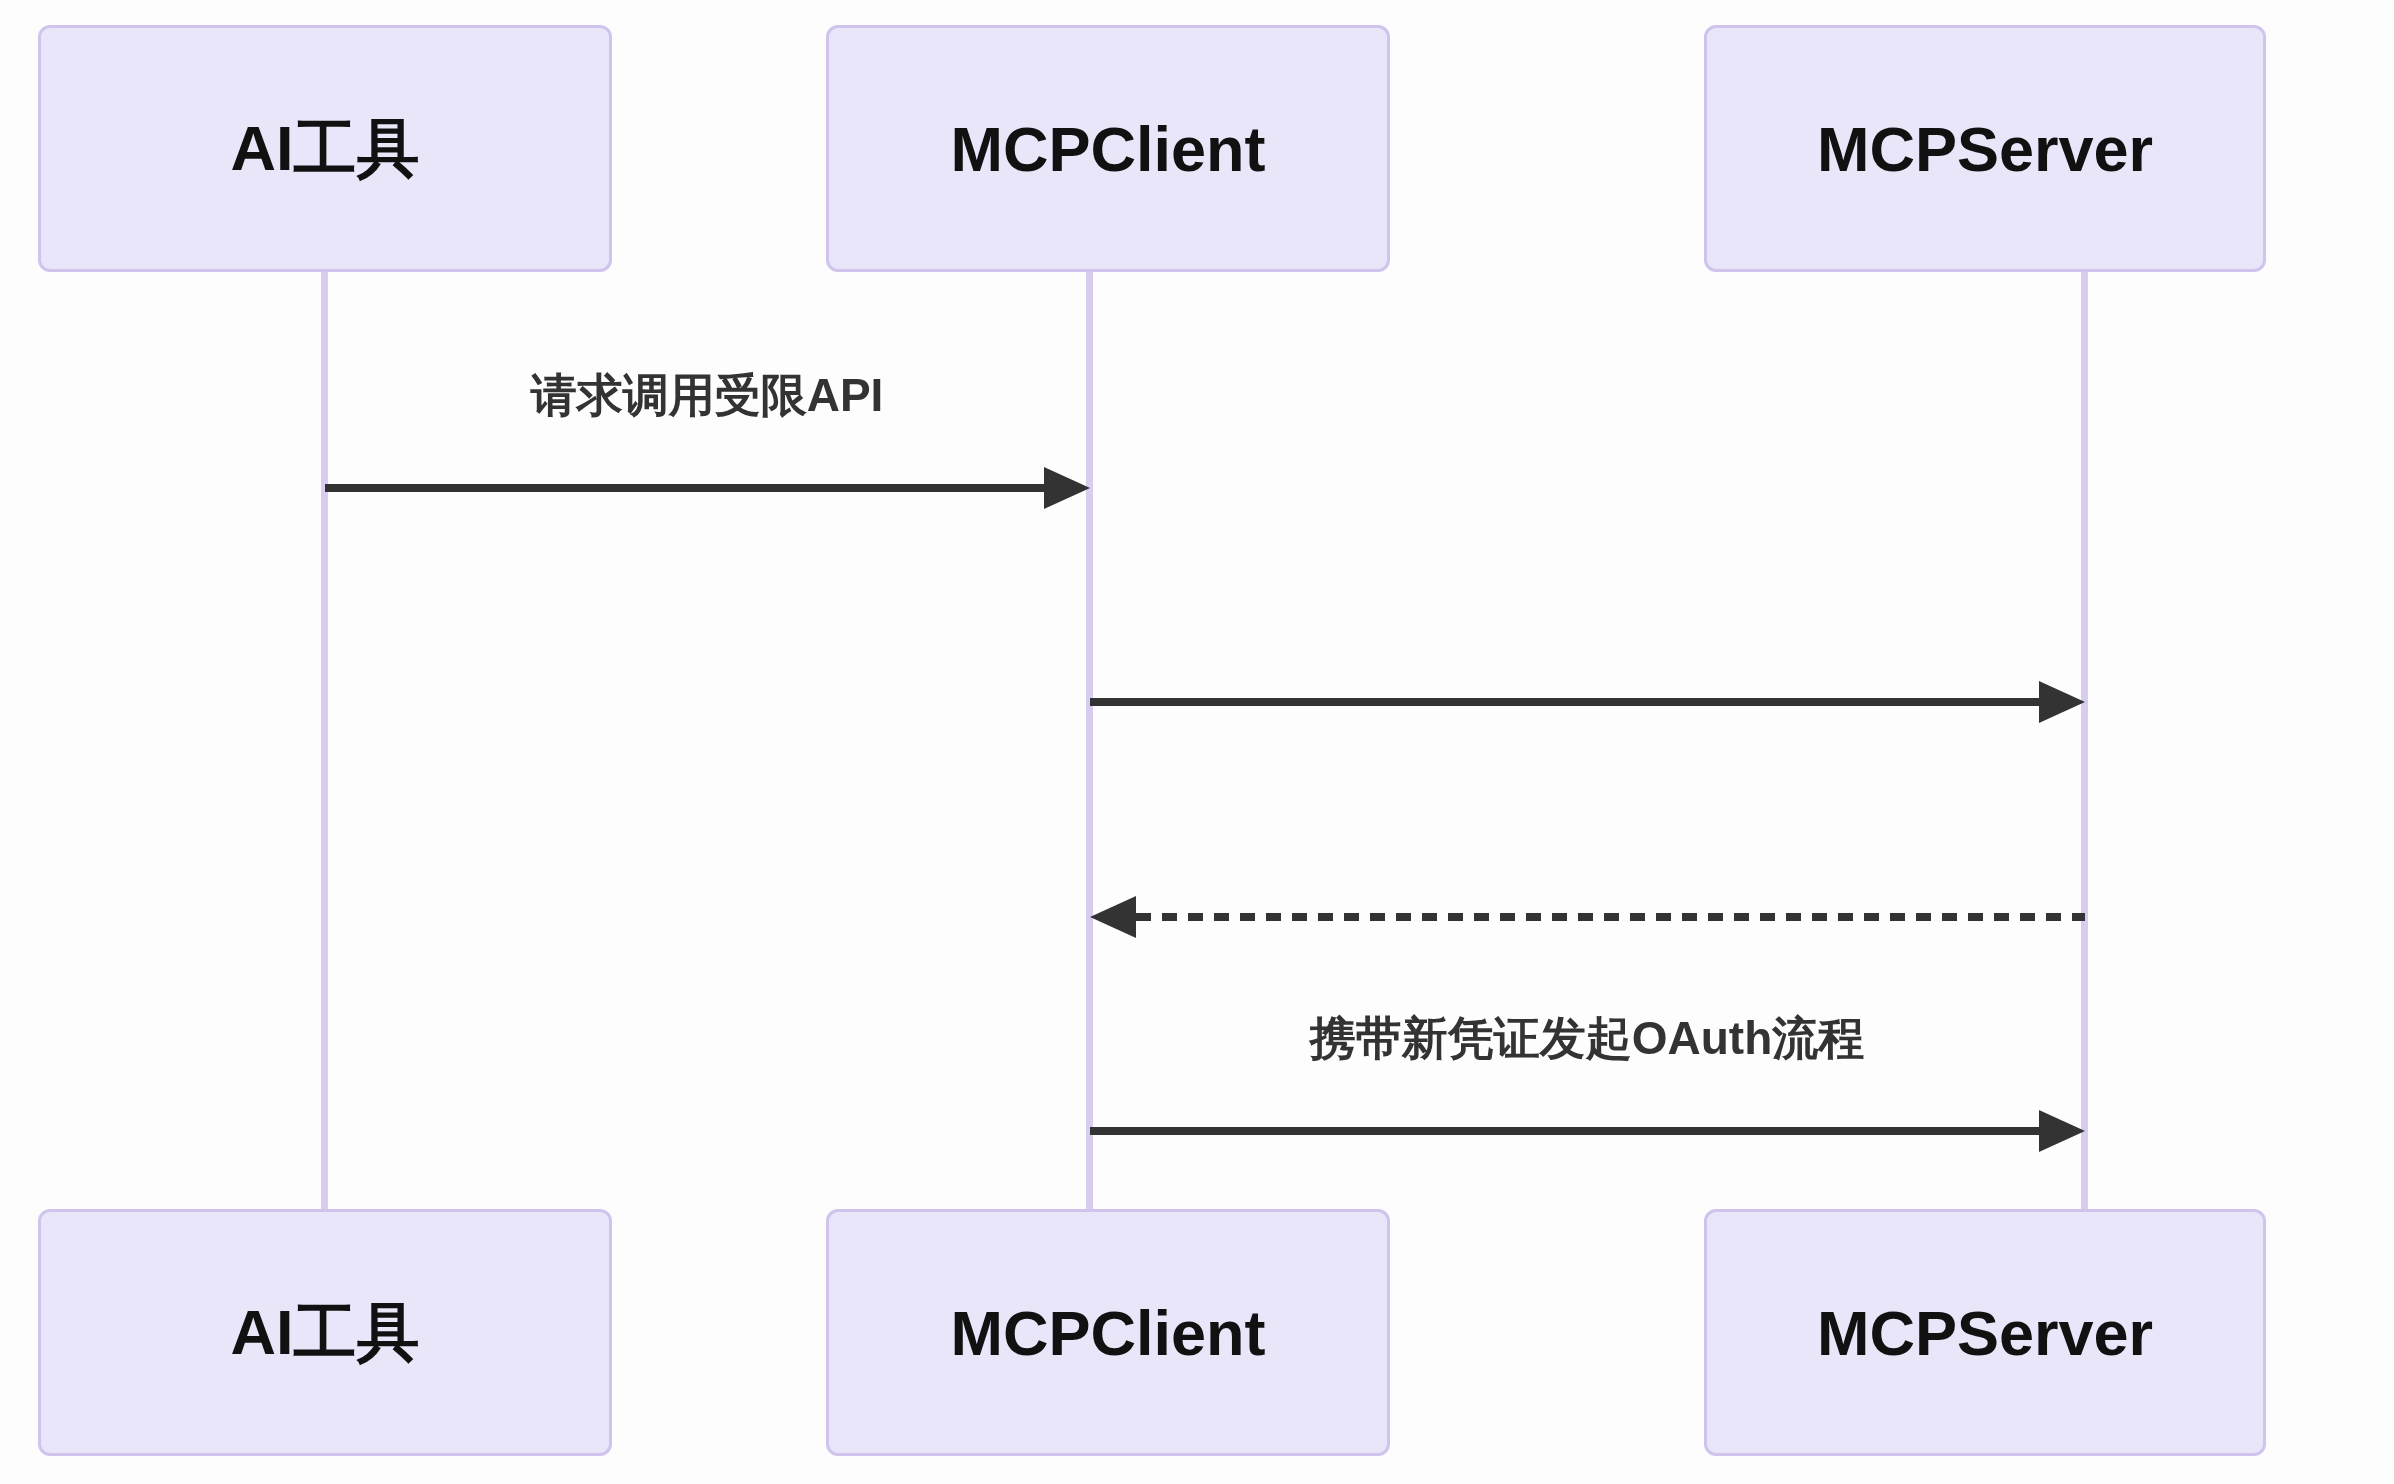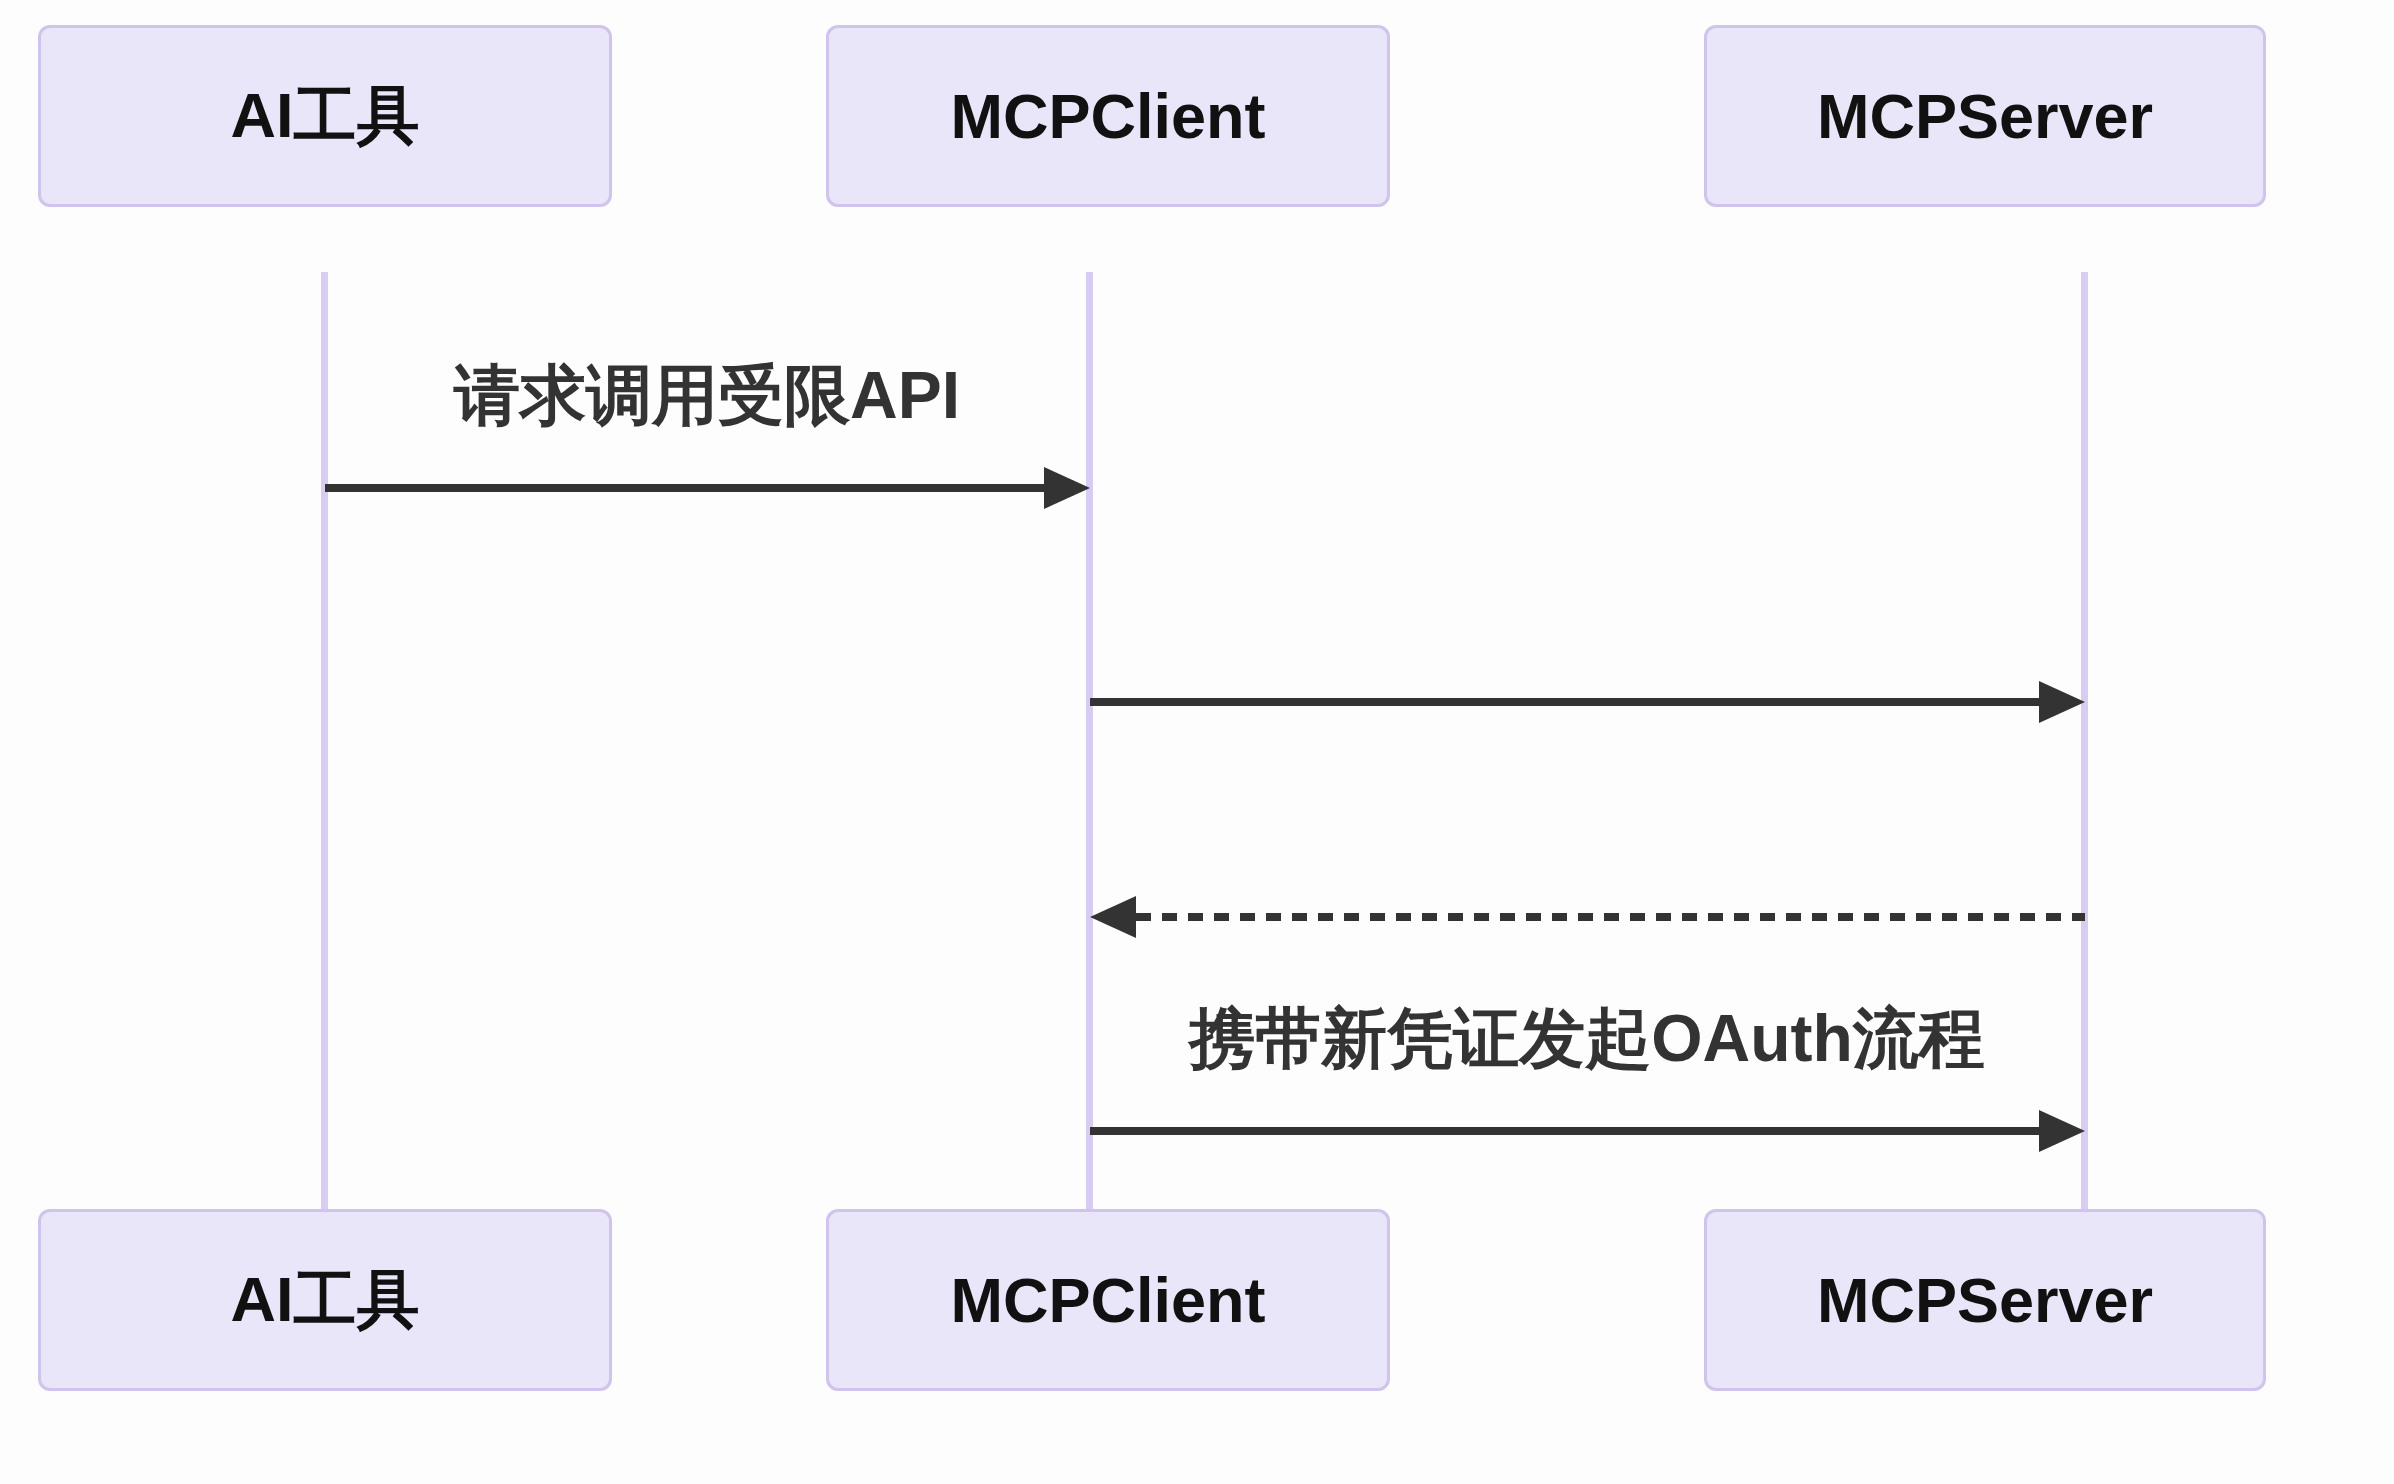--- a/index.html
+++ b/index.html
@@ -19,21 +19,21 @@
   .diagram{
     position:relative;
     width:2394px;
     height:1484px;
     background:var(--background);
     overflow:hidden;
   }
   
   .actor{
     position:absolute;
-    height:182px;
+    height:247px;
     box-sizing:border-box;
     background:var(--actor-fill);
     border:3px solid var(--actor-border);
     border-radius:12px;
     display:flex;
     align-items:center;
     justify-content:center;
     font-size:63px;
     font-weight:600;
     color:var(--actor-text);
@@ -54,21 +54,21 @@
     z-index:1;
   }
   .lifeline.col-a{left:321px;}
   .lifeline.col-b{left:1086px;}
   .lifeline.col-c{left:2081px;}
   
   .msg-label{
     position:absolute;
     transform:translateX(-50%);
     white-space:nowrap;
-    font-size:66px;
+    font-size:46px;
     font-weight:600;
     color:var(--message-text);
     line-height:74px;
     z-index:3;
   }
   
   .msg-line{
     position:absolute;
     height:8px;
     background:var(--arrow);

